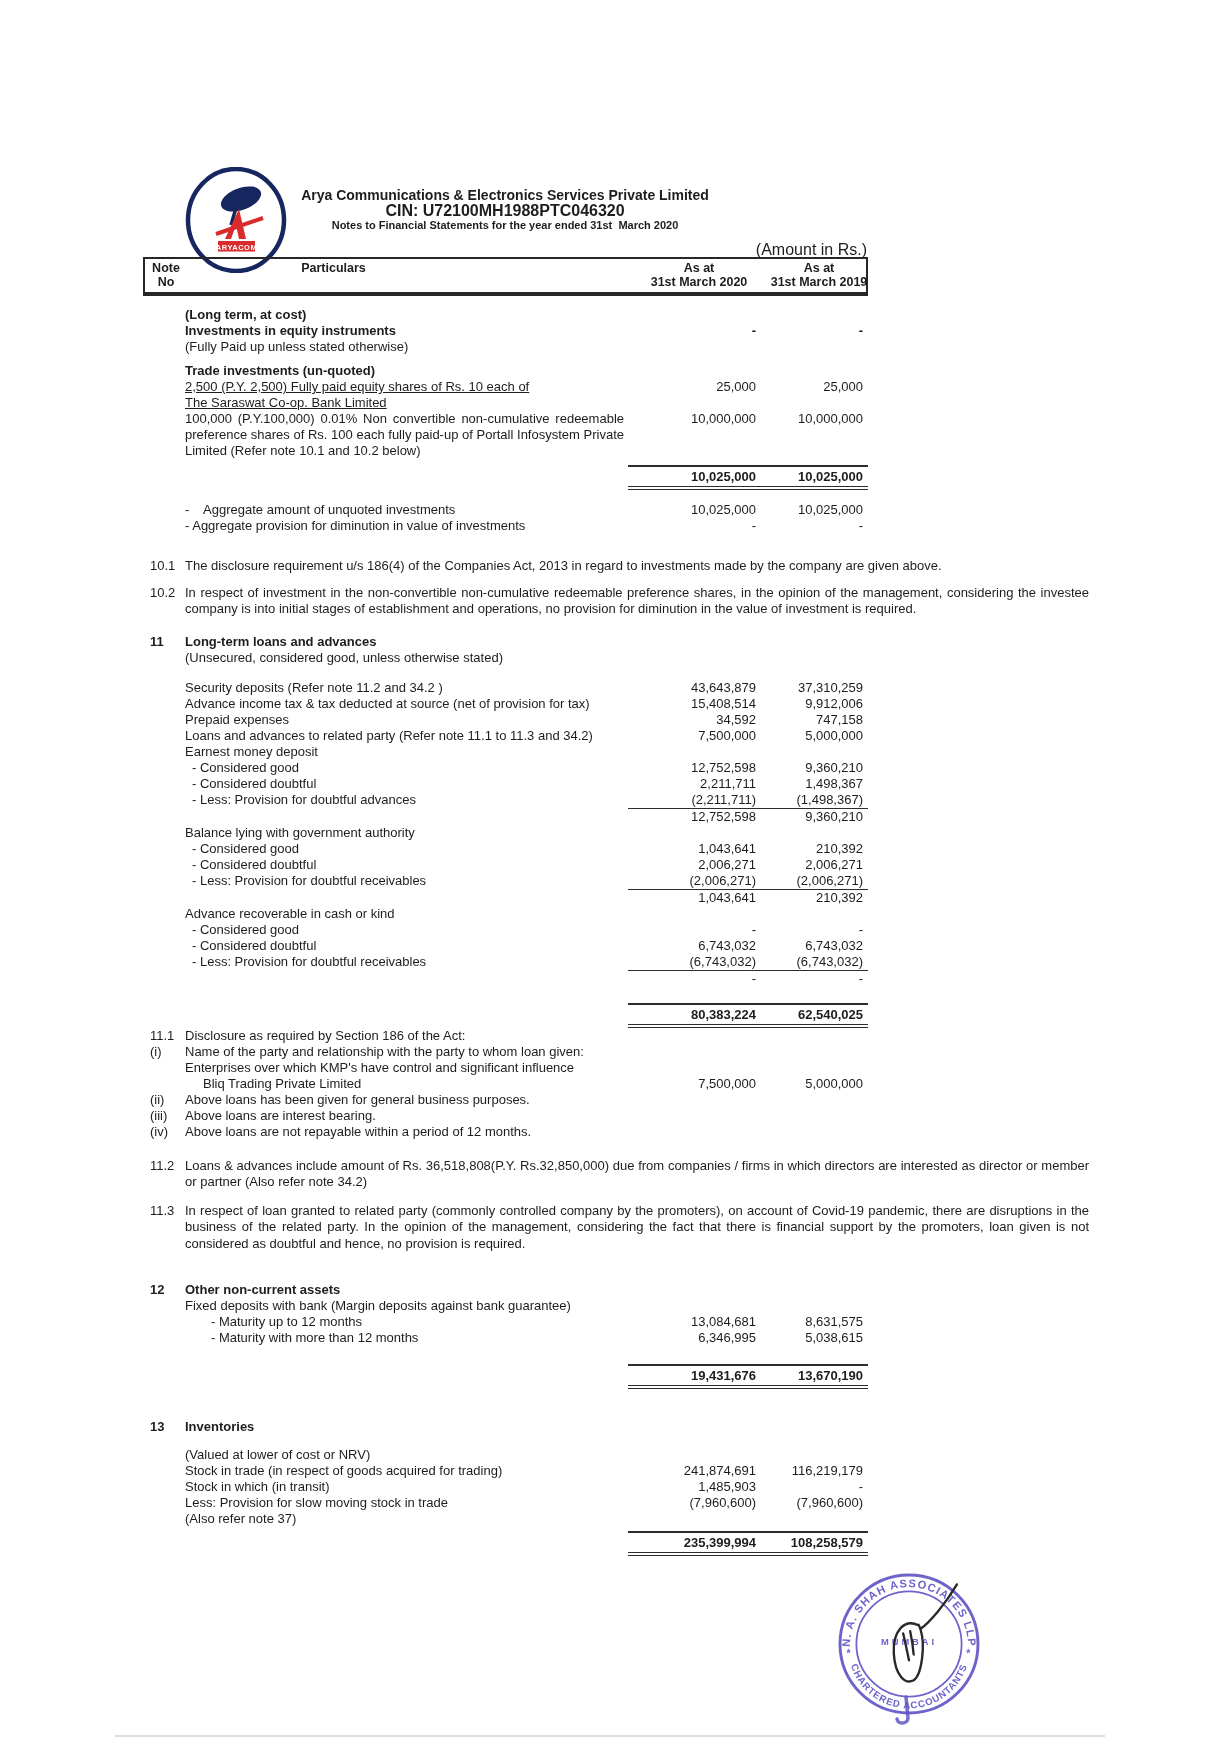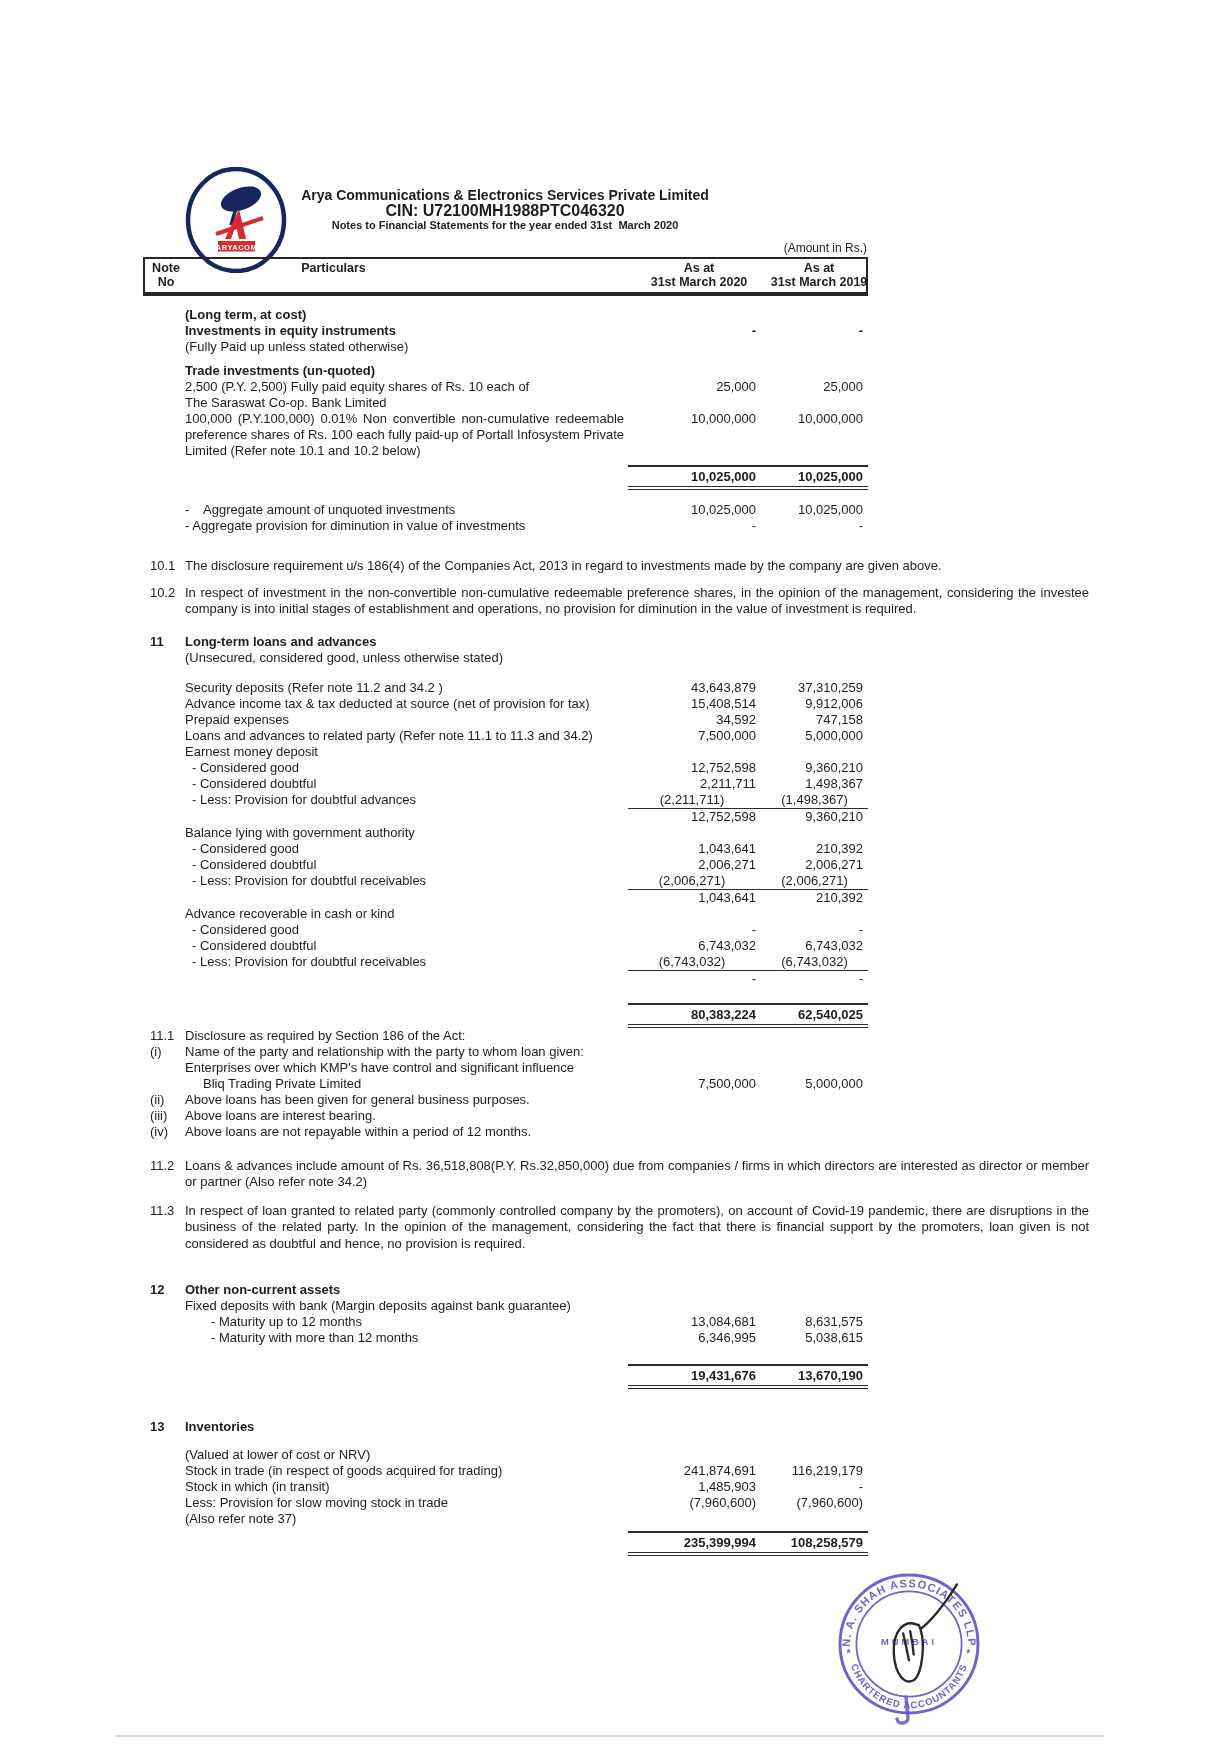--- a/index.html
+++ b/index.html
@@ -7,46 +7,46 @@
     width:1232px;height:1744px;background:#ffffff;position:relative;
     font-family:"Liberation Sans", sans-serif;color:#1d1d1d;overflow:hidden;
   }
   .page{position:absolute;inset:0;}
   
   .logo{position:absolute;left:183px;top:167px;width:106px;height:106px;}
   .titles{position:absolute;left:230px;top:188px;width:550px;text-align:center;}
   .title-company{font-size:14px;font-weight:bold;line-height:15px;}
   .title-cin{font-size:16px;font-weight:bold;line-height:15px;}
   .title-notes{font-size:11px;font-weight:bold;line-height:15px;}
-  .amount-note{position:absolute;left:643px;top:241px;width:224px;text-align:right;font-size:12px;}
+  .amount-note{position:absolute;left:643px;top:241px;width:224px;text-align:right;font-size:16px;}
   
   .header-box{
     position:absolute;left:143px;top:257px;width:725px;box-sizing:border-box;
     border:2px solid #262626;border-bottom-width:4px;display:flex;
     padding:2px 0 3px 0;font-weight:bold;font-size:12.5px;line-height:14px;
   }
   .h-note{width:42px;flex:0 0 42px;text-align:center;}
   .h-part{width:443px;flex:0 0 443px;text-align:center;box-sizing:border-box;padding-right:150px;}
   .h-v20{width:138px;flex:0 0 138px;text-align:center;}
   .h-v19{width:102px;flex:0 0 102px;text-align:center;}
   
   .rows{position:absolute;left:143px;top:297px;width:952px;}
   .row{display:flex;align-items:flex-start;min-height:16px;line-height:16px;font-size:13px;}
   .note{width:42px;flex:0 0 42px;padding-left:7px;box-sizing:border-box;}
   .part{width:443px;flex:0 0 443px;box-sizing:border-box;padding-right:4px;}
   .part.span{width:908px;flex:0 0 908px;line-height:16.5px;}
   .v20{width:138px;flex:0 0 138px;text-align:right;padding-right:10px;box-sizing:border-box;}
   .v19{width:102px;flex:0 0 102px;text-align:right;padding-right:5px;box-sizing:border-box;}
   .bold{font-weight:bold;}
   .just .part{text-align:justify;}
-  .pre .part{white-space:pre-line;}
+  .pre .part{white-space:pre-line;text-decoration:underline;}
   .ind1 .part{padding-left:7px;}
   .ind2 .part{padding-left:18px;}
   .ind3 .part{padding-left:26px;}
-  .under .v20,.under .v19{border-bottom:1.5px solid #2c2c2c;text-align:center;}
+  .under .v20,.under .v19{border-bottom:1.5px solid #2c2c2c;}
   .total{margin-top:2px;}
   .total .v20,.total .v19{
     border-top:2px solid #2c2c2c;border-bottom:4px double #2c2c2c;
     font-weight:bold;padding-top:2px;padding-bottom:1px;
   }
   
   .stamp{position:absolute;left:833px;top:1568px;width:152px;height:152px;opacity:.92;}
   .corner-mark{position:absolute;left:893px;top:1695px;width:24px;height:32px;opacity:.85;}
   .bottom-line{position:absolute;left:115px;top:1735px;width:990px;height:2px;background:#cfcfcf;opacity:.7;}
 </style>

